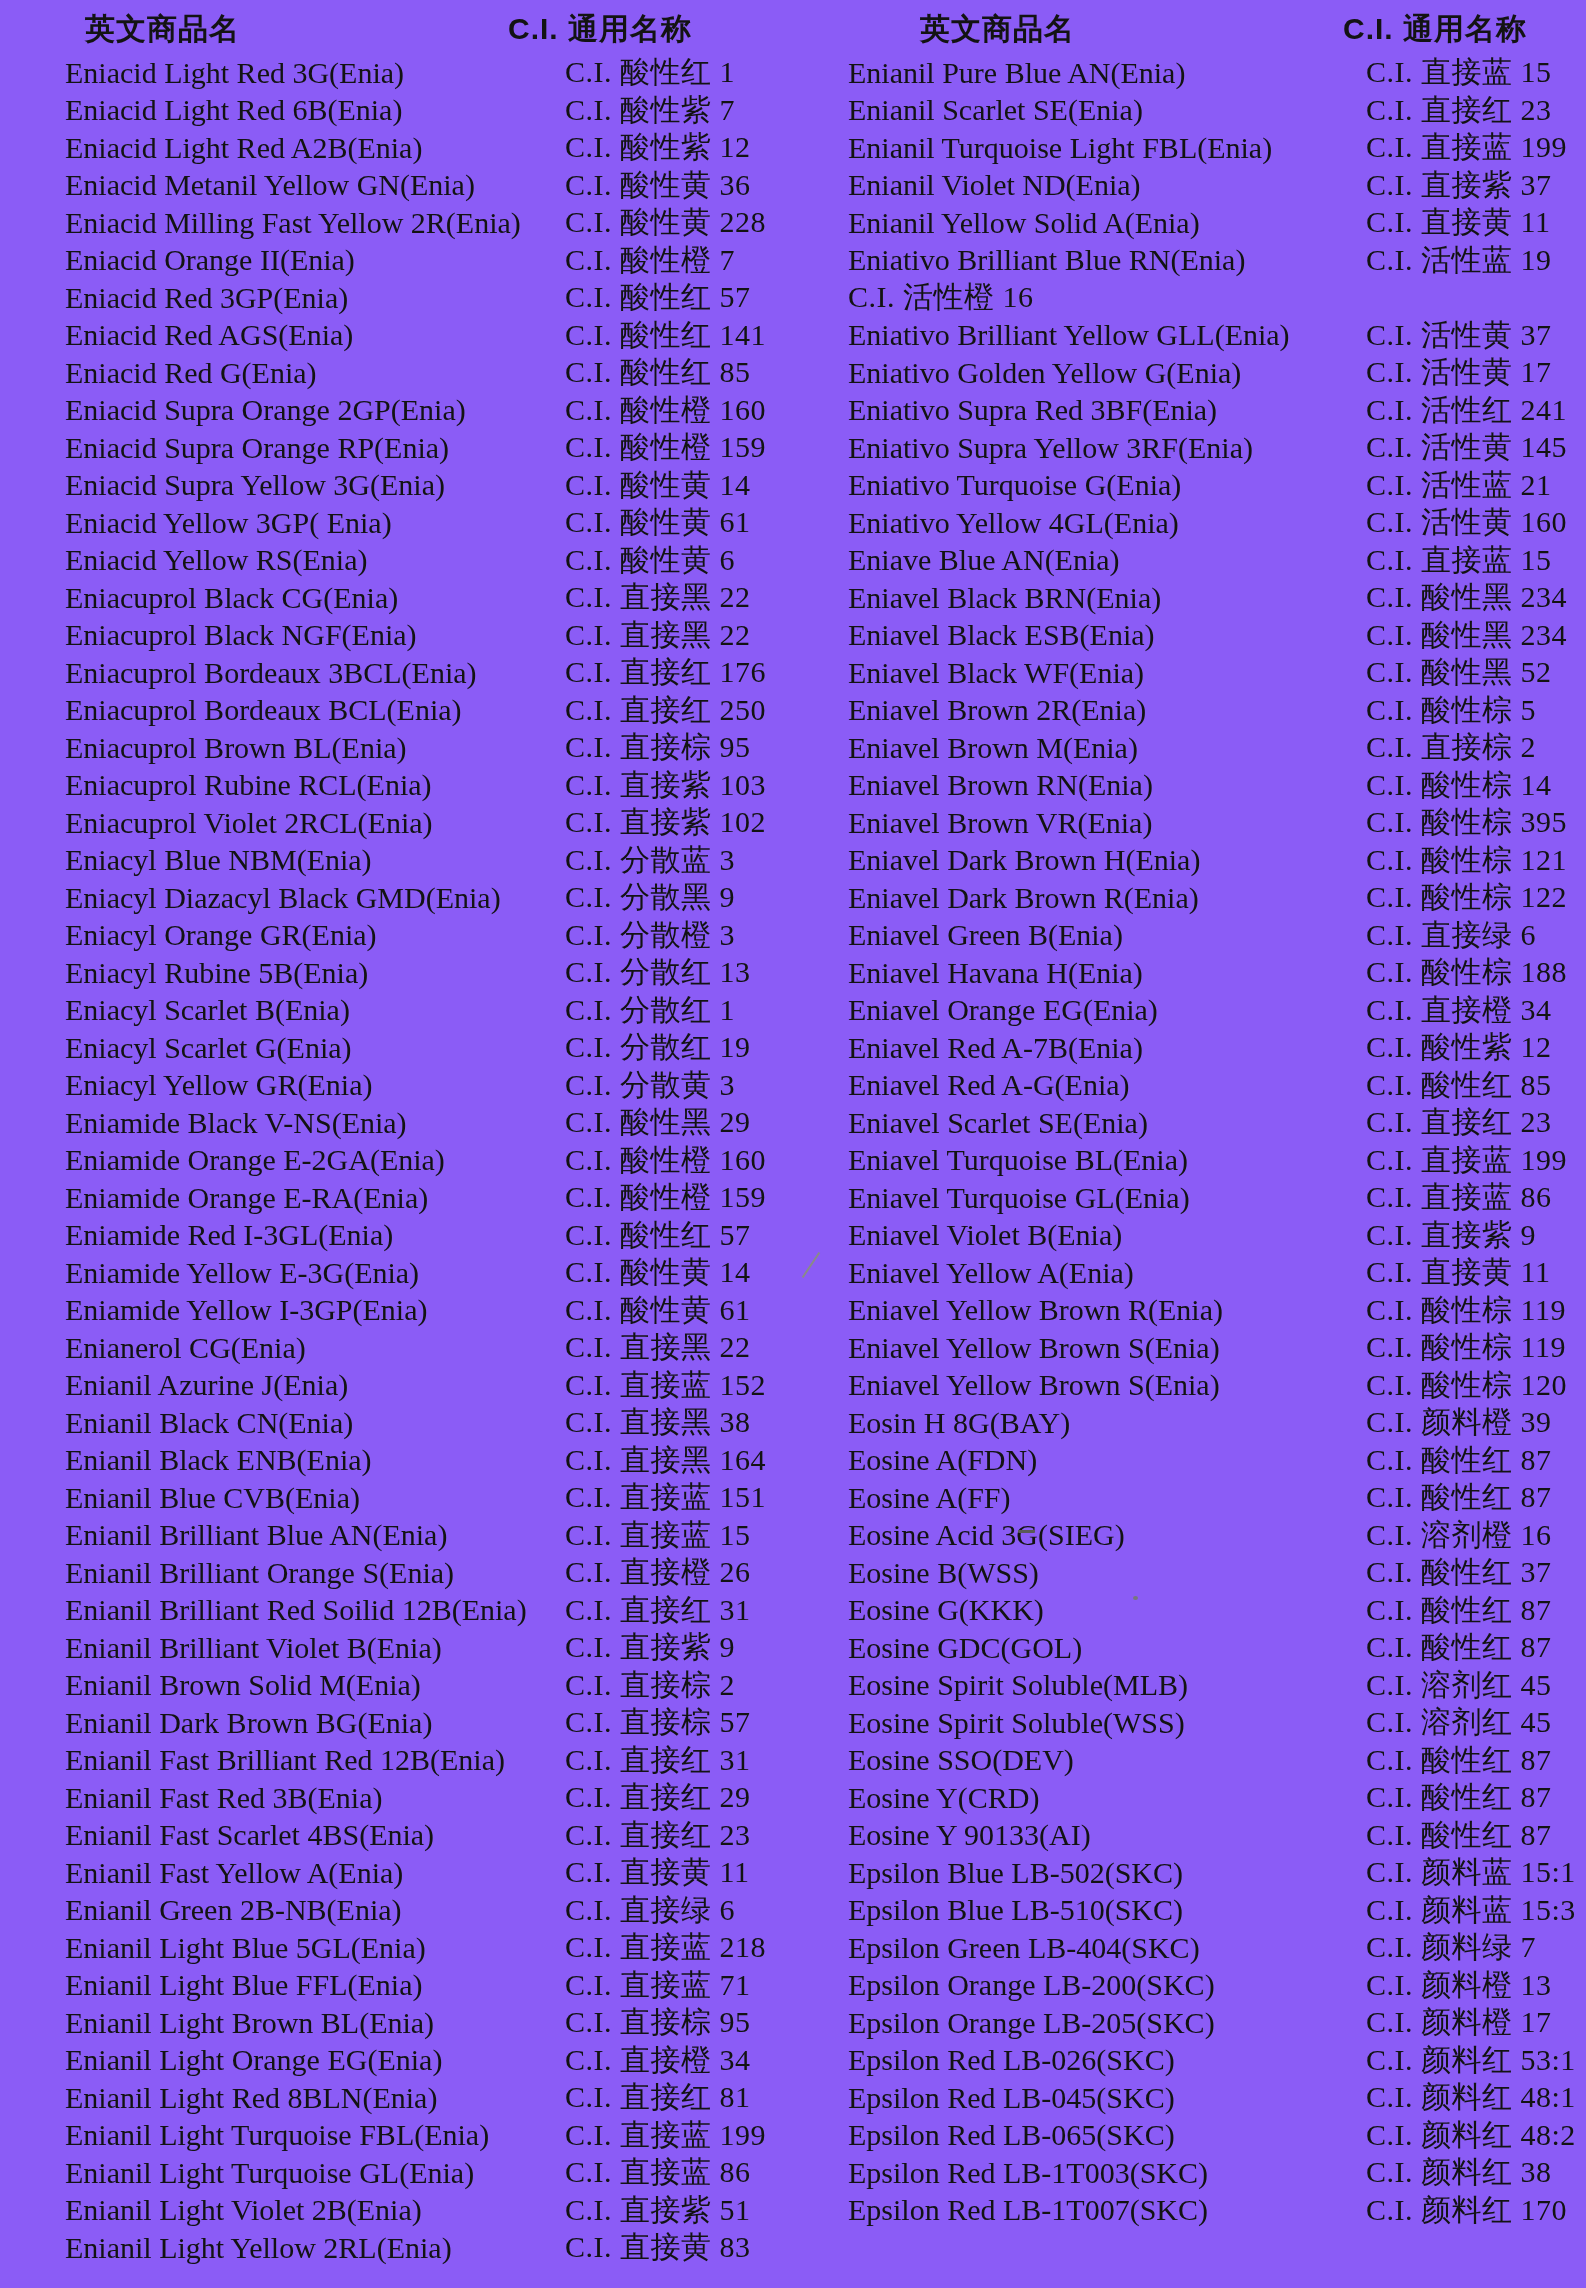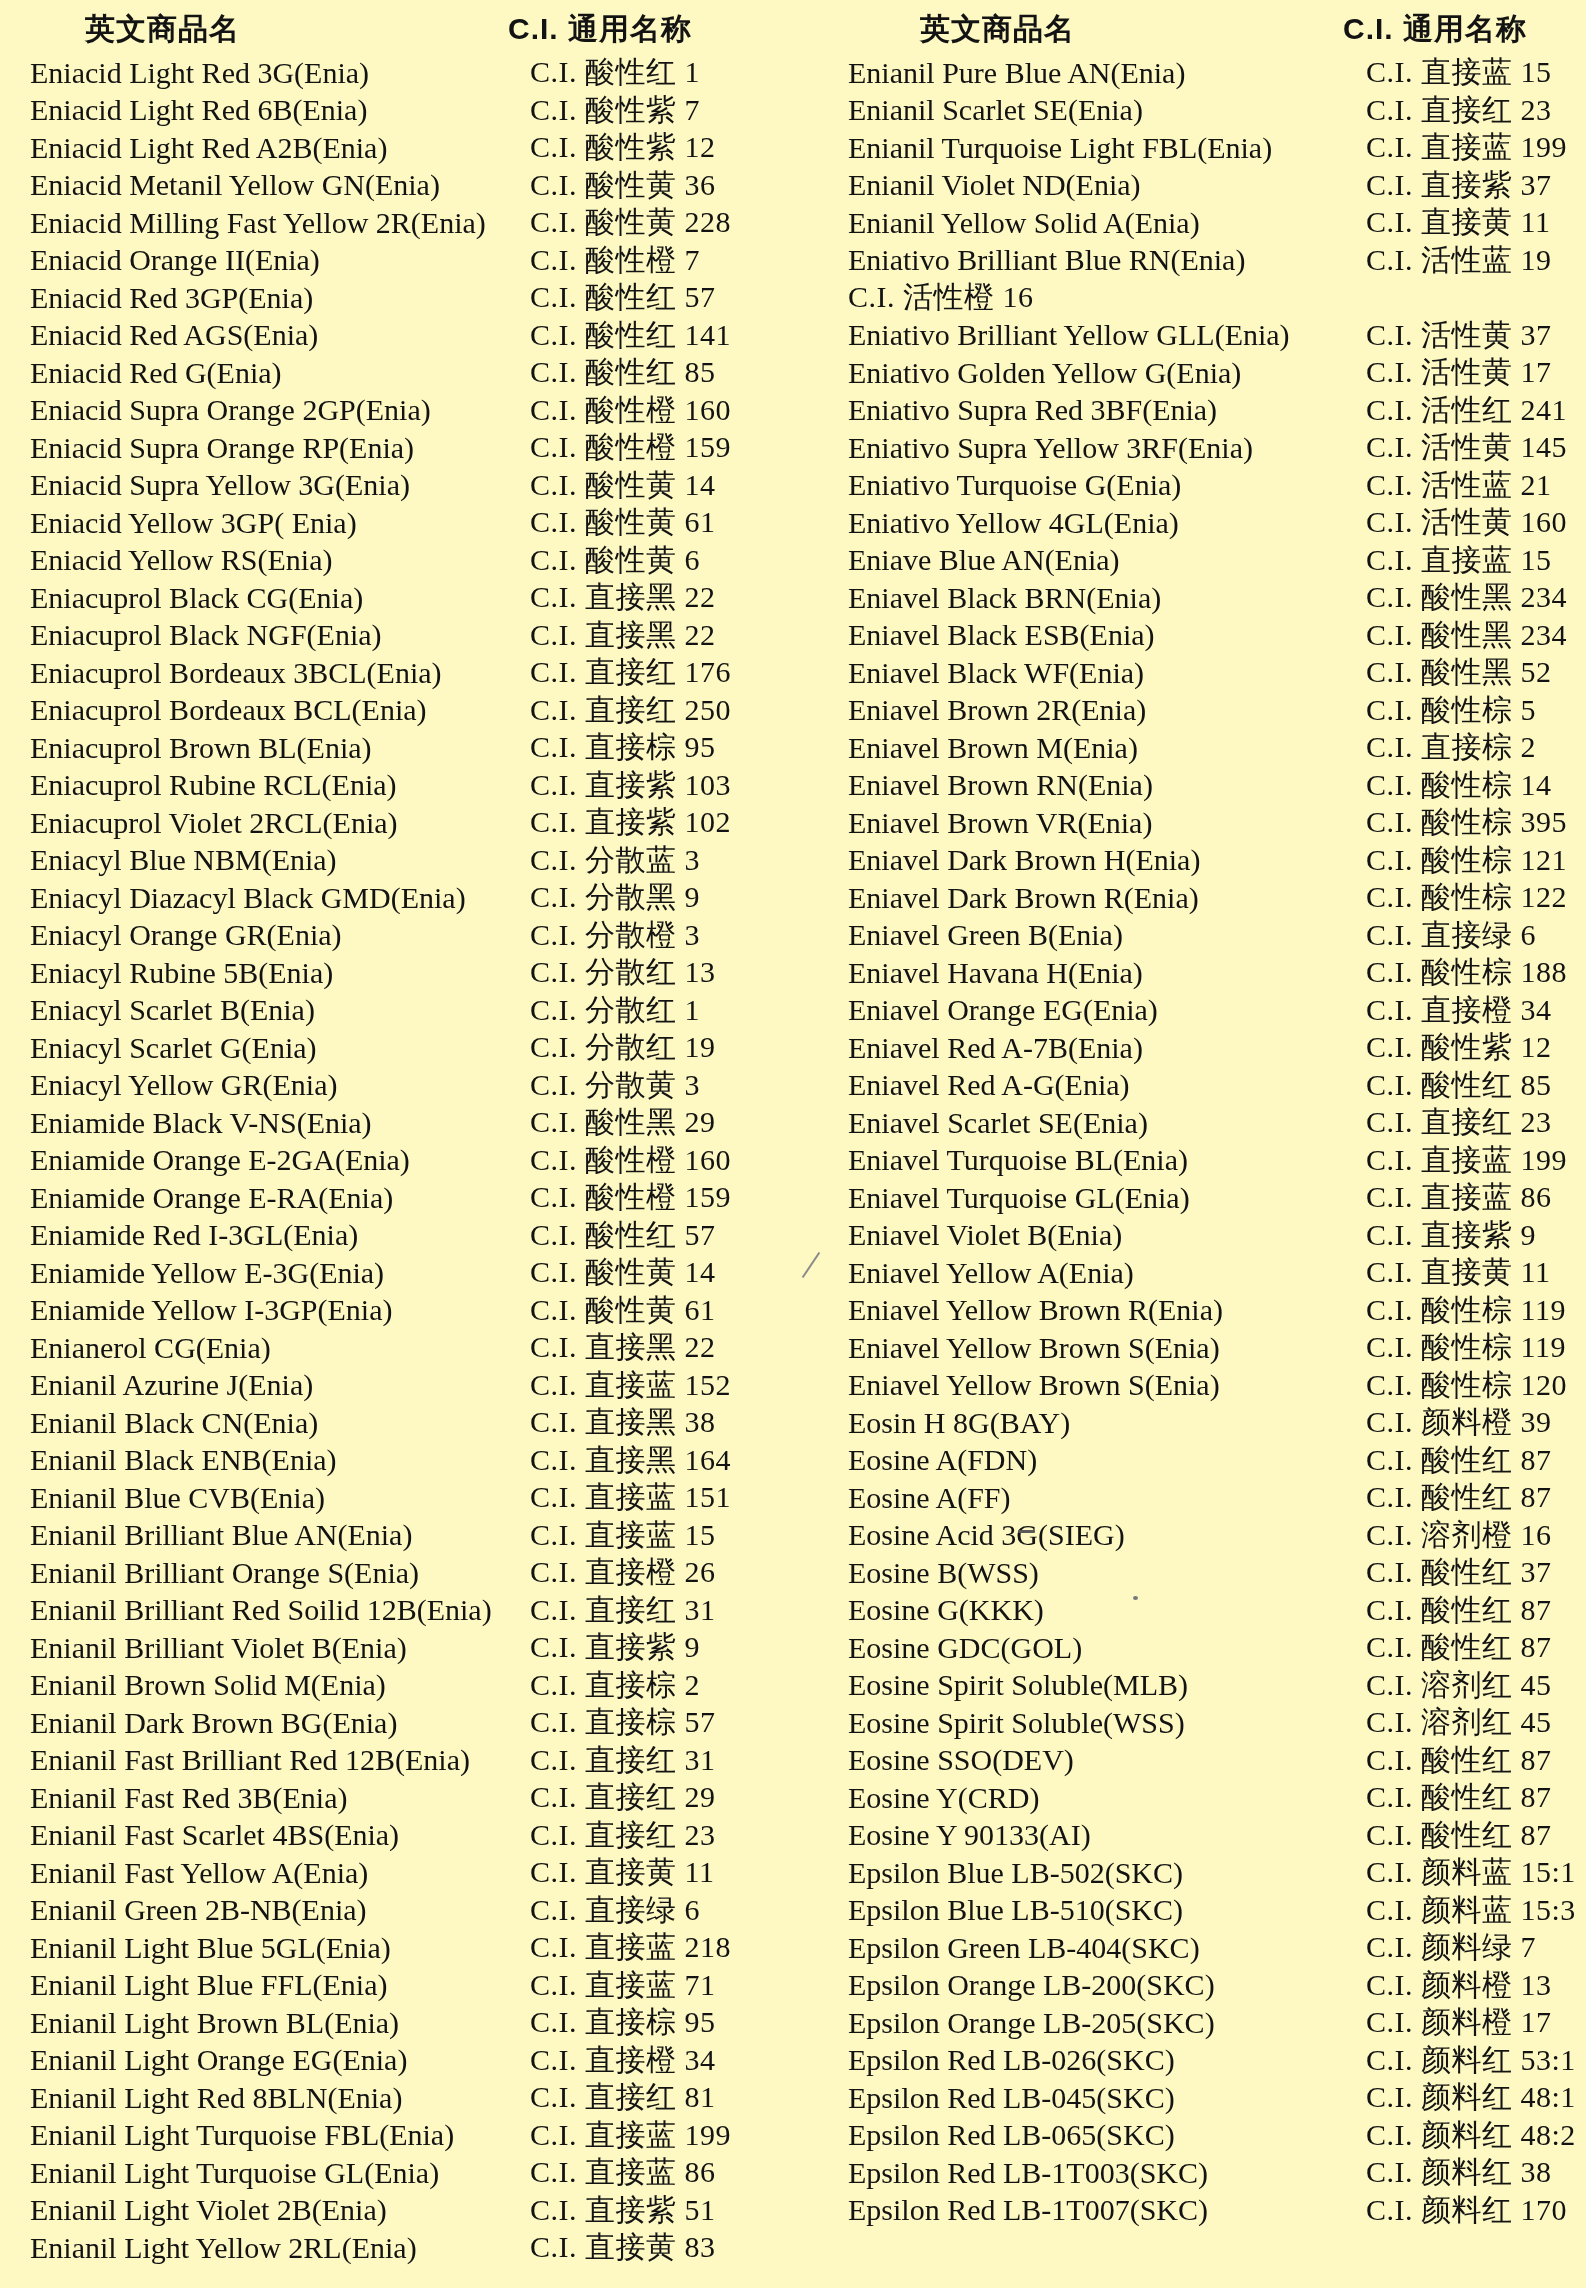--- a/index.html
+++ b/index.html
@@ -4,21 +4,21 @@
 <style>
   html, body {
     margin: 0;
     padding: 0;
     background: #e9e9e7;
   }
   .page {
     position: relative;
     width: 1586px;
     height: 2288px;
-    background: #fef9c3;
+    background: #8b5cf6;
     overflow: hidden;
     font-family: "Liberation Serif", "DejaVu Serif", serif;
     color: #131313;
   }
   .half {
     position: absolute;
     top: 6px;
   }
   .half.left  { left: 30px;  width: 763px; }
   .half.right { left: 848px; width: 738px; }
@@ -41,21 +41,21 @@
   .half.right .hdr-ci { margin-left: -23px; }
 
   .rows { display: block; }
   .row {
     display: grid;
     height: 37.5px;
     align-items: center;
     font-size: 30px;
     white-space: nowrap;
   }
-  .half.left  .row { grid-template-columns: 500px 263px; }
+  .half.left  .row { grid-template-columns: 500px 263px; margin-left: 35px; }
   .half.right .row { grid-template-columns: 518px 220px; }
   .cell { display: block; overflow: visible; }
   .cell.ci { letter-spacing: 0.5px; }
 
   .artifact { position: absolute; }
   .artifact.slash {
     left: 796px; top: 1264px;
     width: 30px; height: 0;
     border-top: 2px solid #8a8a88;
     transform: rotate(-56deg);

